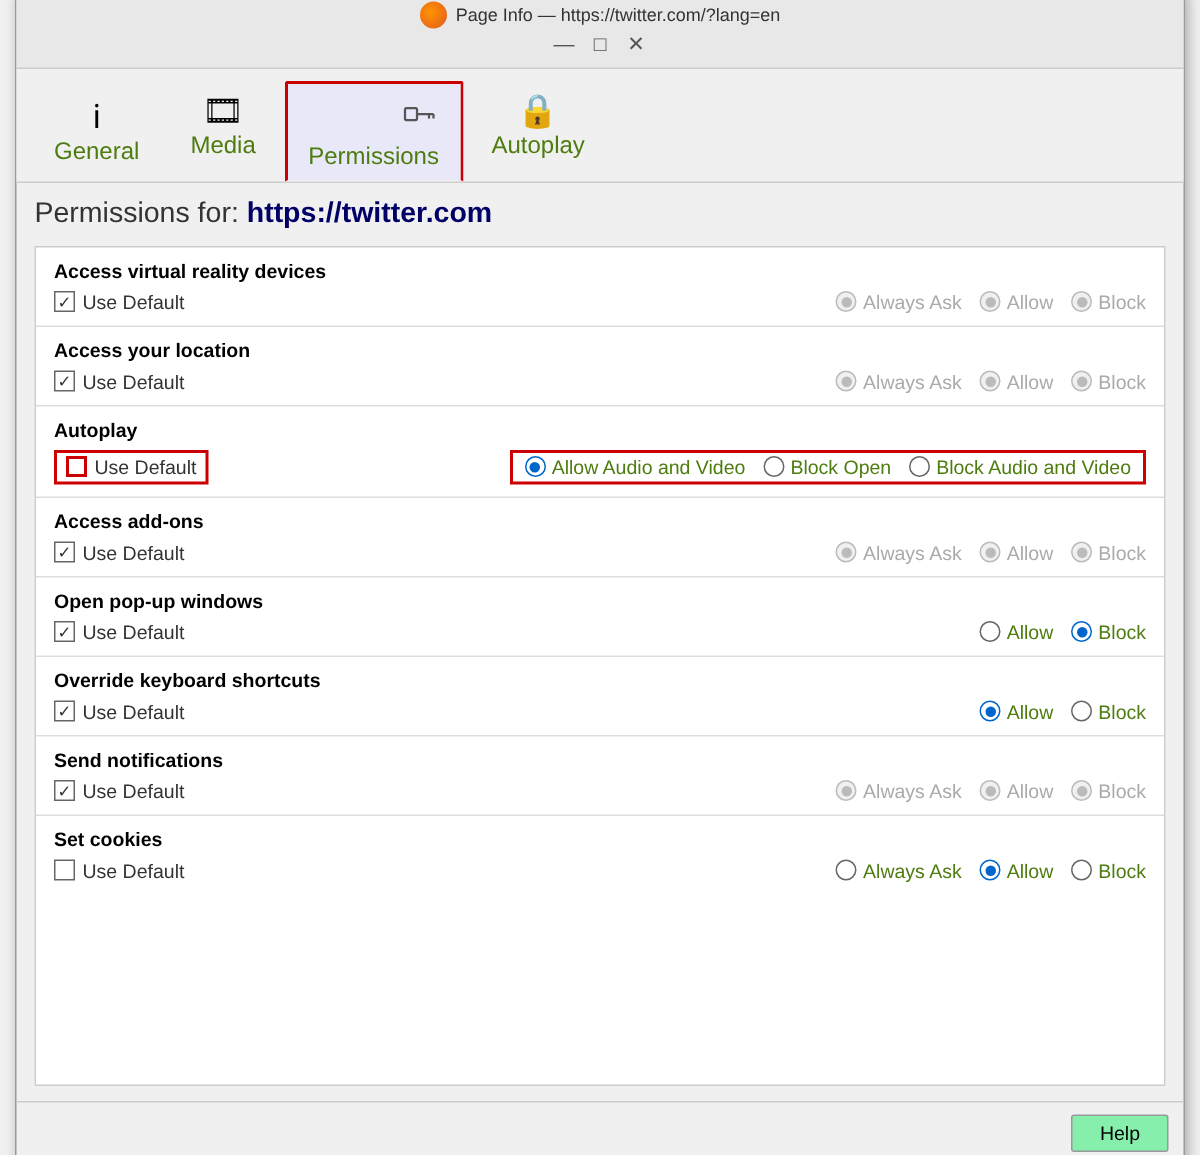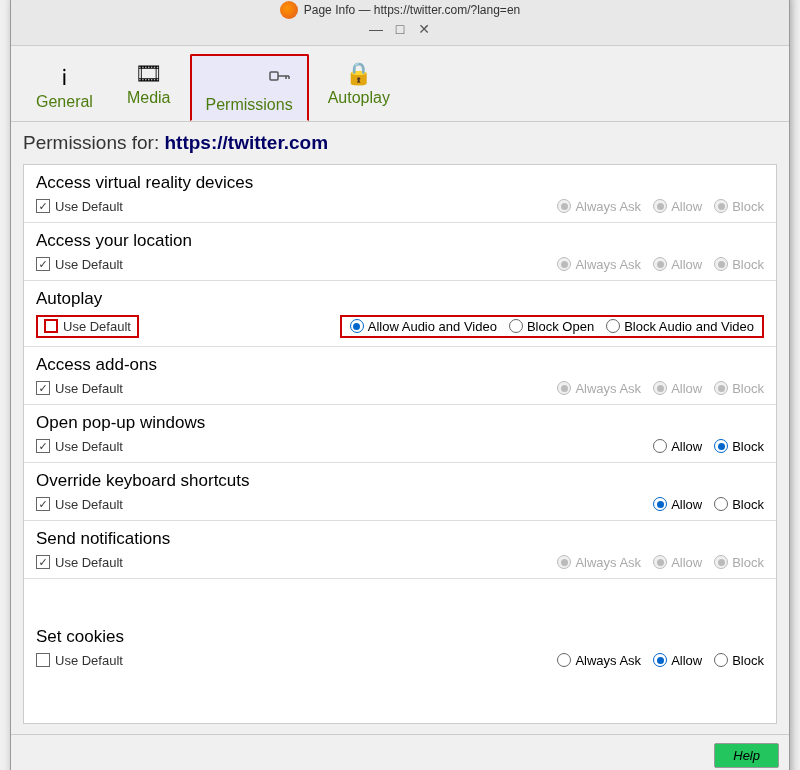--- a/index.html
+++ b/index.html
@@ -116,25 +116,24 @@
       height: 560px;
       overflow-y: scroll;
       position: relative;
     }
     .permission-section {
       border-bottom: 1px solid #ddd;
       padding: 8px 12px;
     }
     .permission-section:last-child {
       border-bottom: none;
-      margin-top: 40px;
     }
     .section-title {
-      font-weight: normal;
-      font-size: 17px;
+      font-weight: bold;
+      font-size: 13px;
       margin-bottom: 6px;
       color: #000;
     }
     .section-row {
       display: flex;
       align-items: center;
       justify-content: space-between;
     }
     .use-default-label {
       display: flex;
@@ -167,21 +166,21 @@
     .radio-group {
       display: flex;
       align-items: center;
       gap: 12px;
     }
     .radio-option {
       display: flex;
       align-items: center;
       gap: 4px;
       font-size: 13px;
-      color: #000000;
+      color: #4d7c0f;
       cursor: pointer;
     }
     .radio-circle {
       width: 14px;
       height: 14px;
       border-radius: 50%;
       border: 1.5px solid #666;
       background: white;
       display: inline-flex;
       align-items: center;
@@ -241,26 +240,25 @@
 
     
     .footer {
       display: flex;
       justify-content: flex-end;
       padding: 8px 10px;
       border-top: 1px solid #ccc;
     }
     .help-btn {
       padding: 4px 18px;
-      background: #22c55e;
+      background: #86efac;
       border: 1px solid #999;
       cursor: pointer;
       font-size: 13px;
       border-radius: 2px;
-      font-style: italic;
     }
 
     
     .permissions-list-wrap::-webkit-scrollbar { width: 16px; }
     .permissions-list-wrap::-webkit-scrollbar-track { background: #f0f0f0; border-left: 1px solid #ddd; }
     .permissions-list-wrap::-webkit-scrollbar-thumb { background: #c0c0c0; border: 1px solid #aaa; }
   </style>
 </head>
 <body>
 

